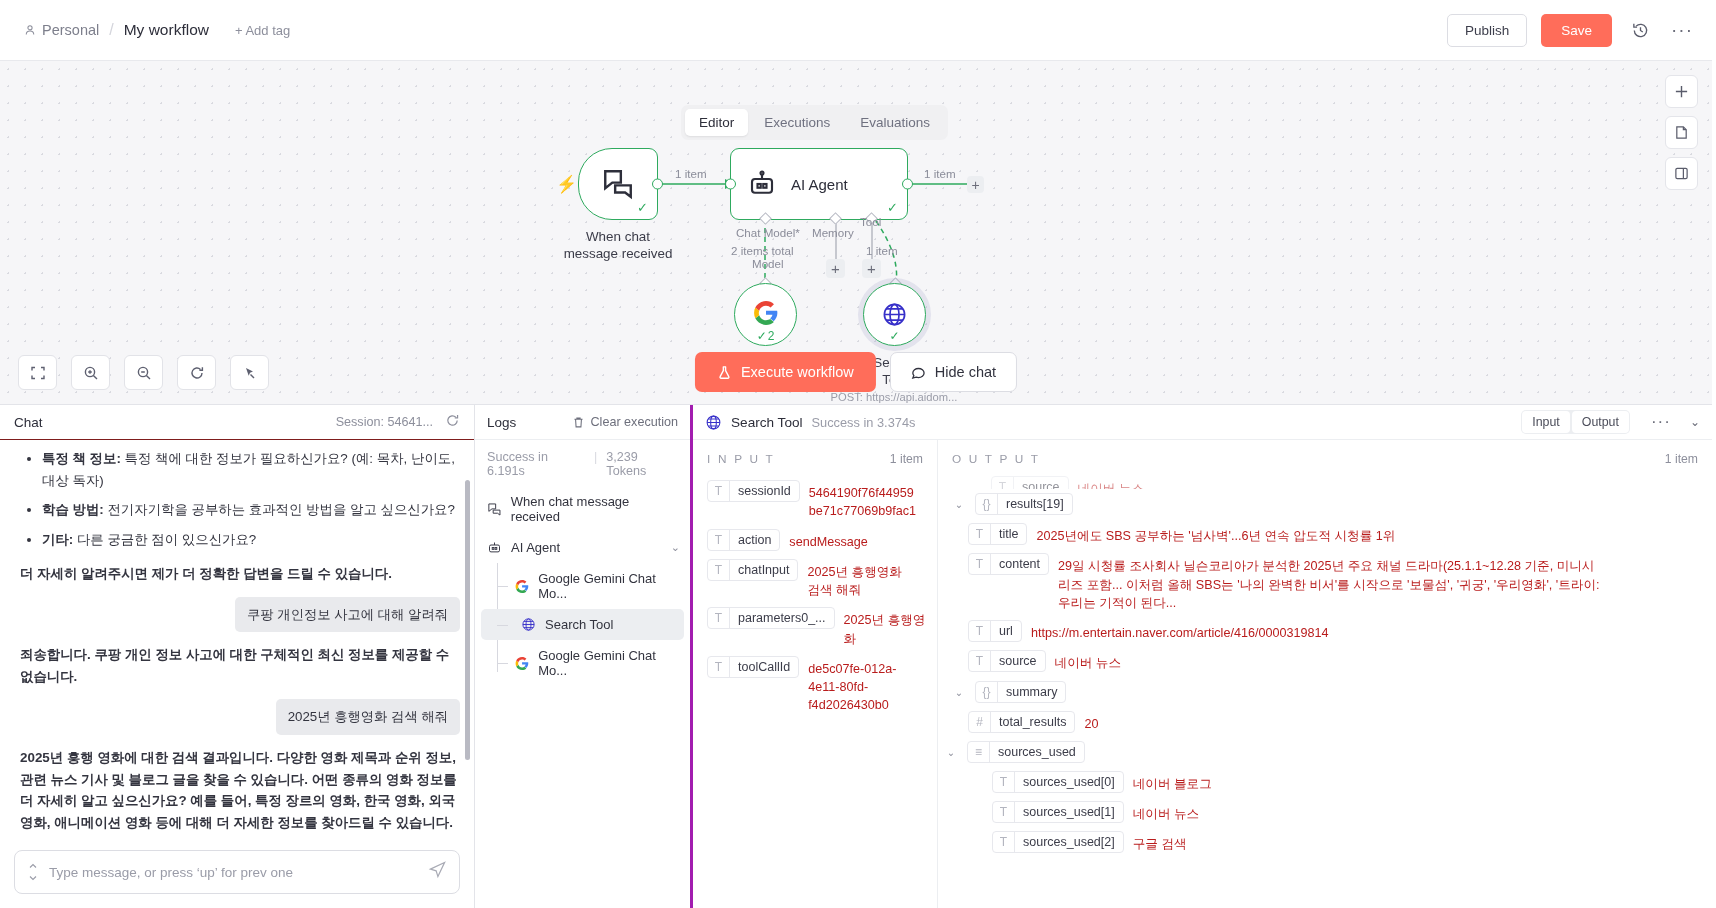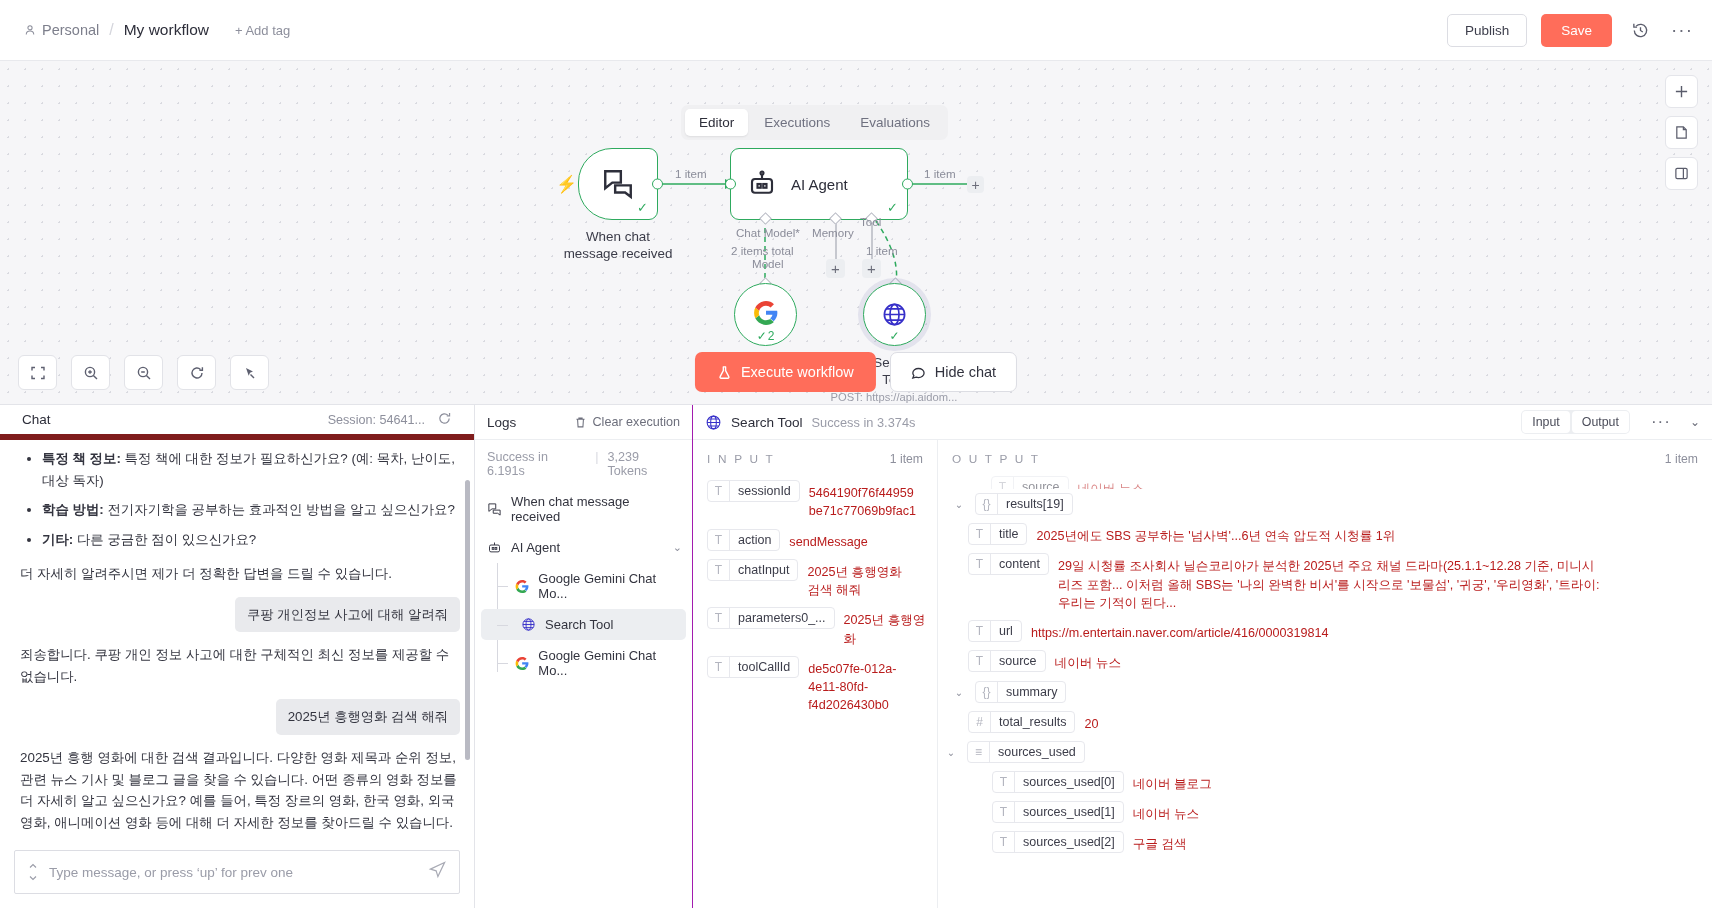--- a/index.html
+++ b/index.html
@@ -94,44 +94,44 @@
   .btn-exec { background:#ff6d5a; color:#fff; border:none; border-radius:7px; height:40px; padding: 0 22px;
               font-size: 14.5px; display:flex; align-items:center; gap:9px; cursor:pointer; font-family: inherit;}
   .btn-hide { background:#fff; color:#32333f; border:1px solid #dcdde3; border-radius:7px; height:40px;
               padding: 0 20px; font-size: 14.5px; display:flex; align-items:center; gap:9px; cursor:pointer; font-family: inherit;}
 
   
   .bottom { flex: 1; display: flex; border-top: 1px solid #e3e4e9; min-height: 0; }
 
   
   .chat-panel { width: 475px; flex: 0 0 475px; border-right: 1px solid #e3e4e9; display:flex; flex-direction:column; min-height:0;}
-  .chat-head { height: 35px; flex:0 0 35px; display:flex; align-items:center; padding: 0 22px;
-               border-bottom: 6px solid #7f1d1d; font-size: 13.5px; }
+  .chat-head { height: 35px; flex:0 0 35px; display:flex; align-items:center; padding: 0 14px;
+               border-bottom: 1px solid #7f1d1d; font-size: 13.5px; }
   .chat-head .sess { margin-left:auto; color:#8d8f9c; font-size: 12.6px; }
   .chat-head .refresh { margin-left: 12px; color:#8d8f9c; cursor:pointer; }
   .chat-body { flex:1; overflow:hidden; padding: 8px 14px 4px 20px; position:relative; font-size: 13.4px;
                line-height: 1.62; color:#33343f; }
   .bullets { list-style: disc; padding-left: 22px; margin: 0 0 6px 0; }
   .bullets li { margin-bottom: 8px; }
   .bullets b { font-weight: bold; }
-  .msg-bot { margin: 12px 0; }
+  .msg-bot { margin: 12px 0; font-weight: bold; }
   .msg-user-wrap { display:flex; justify-content:flex-end; margin: 12px 0; }
   .msg-user { background:#e9eaed; border-radius: 5px; padding: 7px 12px; font-size: 13.3px; }
   .chat-scroll { position:absolute; right:4px; top:40px; width:5px; height:280px; background:#b9bac3; border-radius:3px;}
   .chat-input-row { flex:0 0 62px; padding: 6px 14px 14px 14px; display:flex; align-items:center; }
   .chat-input {
-    flex:1; height: 44px; border: 1px solid #dcdde3; border-radius: 2px; display:flex; align-items:center;
+    flex:1; height: 44px; border: 1px solid #dcdde3; border-radius: 8px; display:flex; align-items:center;
     padding: 0 12px; gap: 10px; background:#fff;
   }
   .chat-caret { color:#9a9ca8; font-size: 12px; display:flex; flex-direction:column; line-height:9px;}
   .chat-ph { flex:1; color:#9a9ca8; font-size: 13.5px; }
   .send-ic { color:#a9abb5; font-size: 17px; }
 
   
-  .logs-panel { width: 218px; flex:0 0 218px; border-right:1px solid #a21caf; display:flex; flex-direction:column; min-height:0;}
+  .logs-panel { width: 218px; flex:0 0 218px; border-right:3px solid #a21caf; display:flex; flex-direction:column; min-height:0;}
   .panel-head { height:35px; flex:0 0 35px; display:flex; align-items:center; padding: 0 12px;
                 border-bottom:1px solid #eceef1; font-size:13.5px; gap:8px;}
   .clear-exec { margin-left:auto; color:#6d6f7c; font-size:12.6px; display:flex; align-items:center; gap:5px; cursor:pointer;}
   .logs-stat { padding: 10px 12px 8px 12px; font-size: 12.6px; color:#9a9ca8; display:flex; gap:9px; align-items:flex-start;}
   .logs-stat .bar { color:#d8d9e0; }
   .log-item { display:flex; align-items:center; gap:9px; padding: 8px 10px 8px 12px; font-size:13px; color:#33343f; cursor:pointer;}
   .log-item.child { padding-left: 40px; position:relative; }
   .log-item.sel { background:#eceef1; border-radius:5px; margin: 0 6px; }
   .log-chev { margin-left:auto; color:#8d8f9c; font-size:11px; }
   .tree-line { position:absolute; left:22px; top:0; bottom:0; width:1px; background:#d7d8df; }

